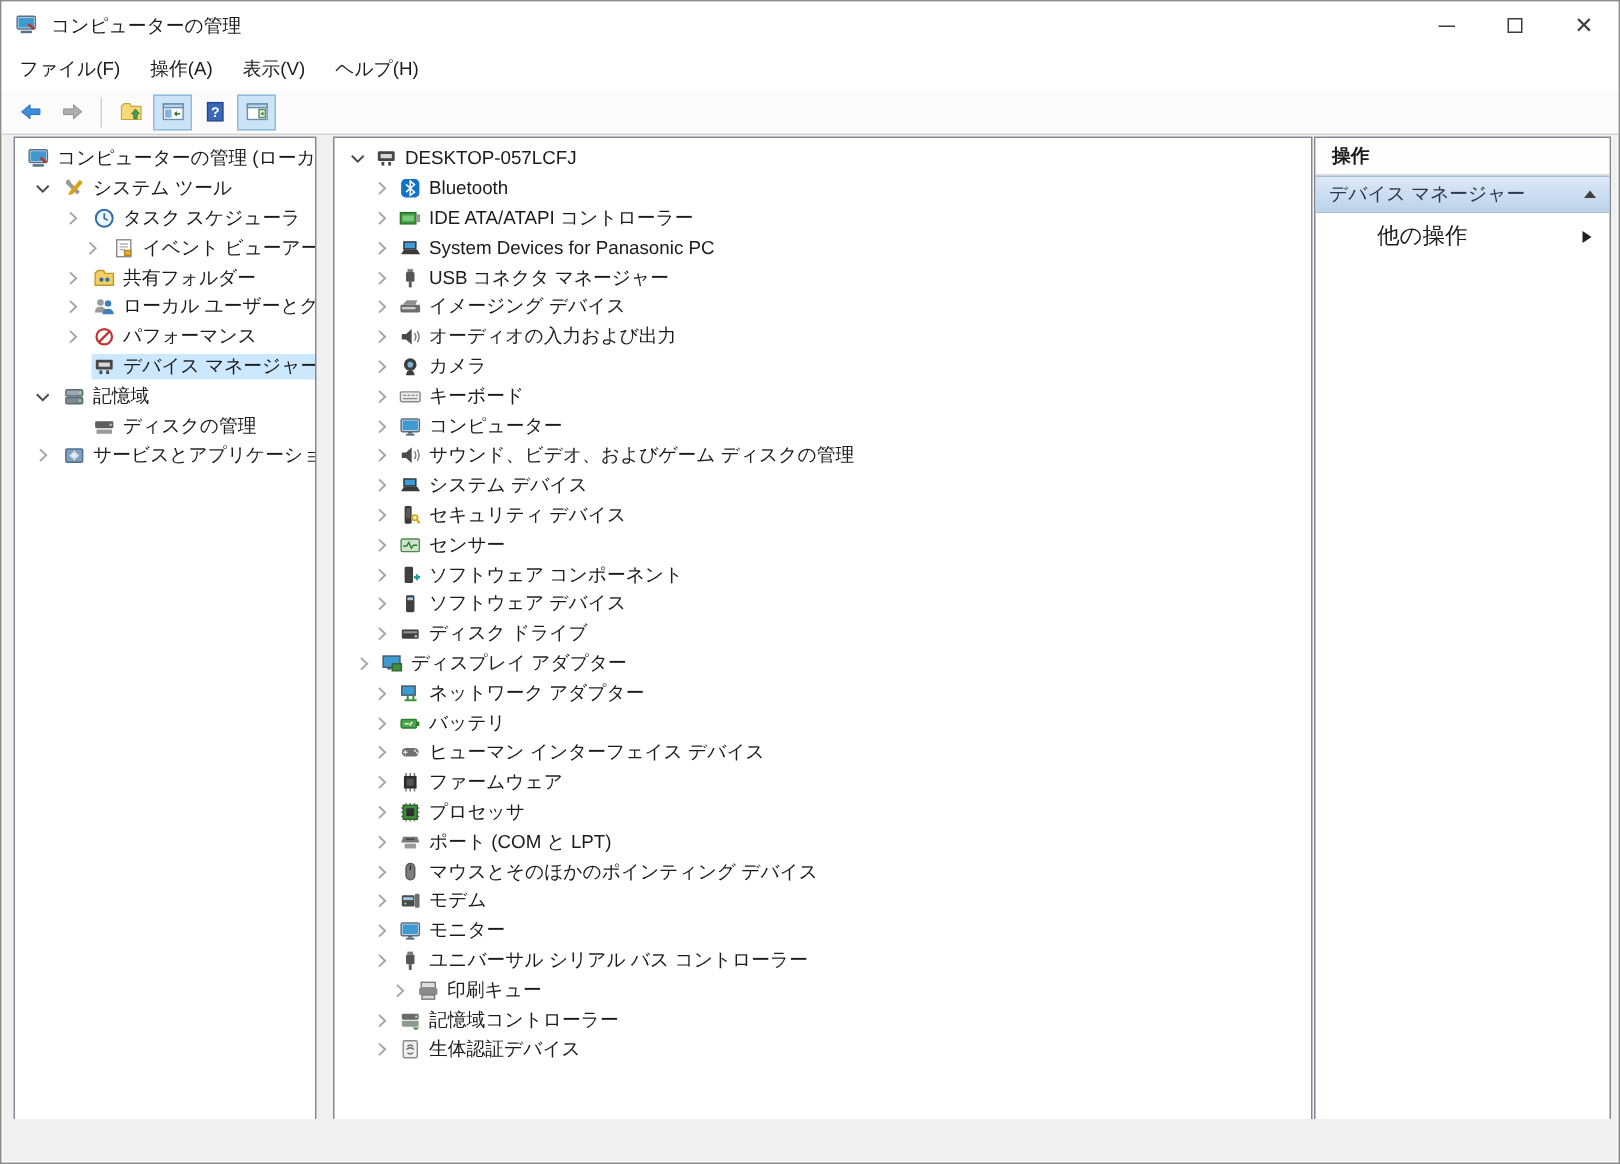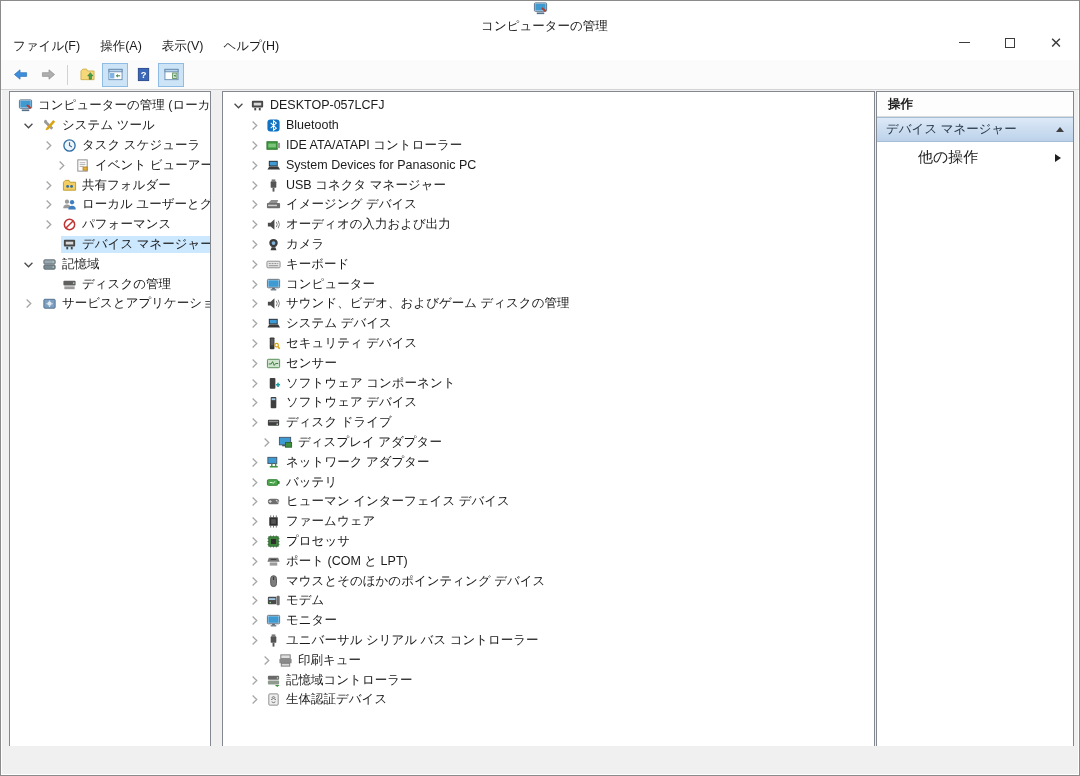--- a/index.html
+++ b/index.html
@@ -4,21 +4,21 @@
 <style>
   html,body{margin:0;padding:0;background:#cfcfcf;}
   *{box-sizing:border-box;}
   .window{
     position:relative;width:1080px;height:776px;background:#ffffff;
     border:1px solid #8b8b8b;overflow:hidden;
     font-family:"Liberation Sans","DejaVu Sans",sans-serif;
     color:#1b1b1b;-webkit-font-smoothing:antialiased;
   }
   
-  .titlebar{height:32px;display:flex;align-items:center;padding-left:9px;background:#fff;flex-direction:column;}
+  .titlebar{height:32px;display:flex;align-items:center;padding-left:9px;background:#fff;}
   .titlebar .app-ico{width:17px;height:17px;margin-right:7px;flex:none;display:flex;}
   .title-text{font-size:12.5px;}
   .win-controls{margin-left:auto;display:flex;height:100%;}
   .win-btn{width:46px;height:100%;display:flex;align-items:center;justify-content:center;}
   .glyph-min{width:11px;height:1px;background:#3c3c3c;display:block;}
   .glyph-max{width:10px;height:10px;border:1px solid #3c3c3c;display:block;}
   .glyph-close{font-size:15px;color:#3c3c3c;line-height:1;}
   
   .menubar{height:27px;display:flex;align-items:stretch;padding-left:2px;background:#fff;font-size:12.5px;}
   .menu-item{padding:0 10px;display:flex;align-items:center;}
@@ -599,21 +599,21 @@
               <span class="ico">
                 <svg viewBox="0 0 16 16" width="15" height="15" aria-hidden="true">
                   <rect x="2" y="5" width="12" height="6.5" rx="1" fill="#3f3f3f"></rect>
                   <rect x="3" y="6.2" width="10" height="1.5" fill="#8f8f8f"></rect>
                   <circle cx="12" cy="9.8" r=".9" fill="#9fdf9f"></circle>
                 </svg>
               </span>
               <span class="lbl">ディスク ドライブ</span>
             </span>
           </div>
-          <div class="trow" style="padding-left: 36px;">
+          <div class="trow" style="padding-left: 12px;">
             <span class="slot" style="width: 18px;">
               <svg viewBox="0 0 16 16" width="15" height="15" aria-hidden="true">
                 <path d="M6 3.8 10.4 8 6 12.2" fill="none" stroke="#a6a6a6" stroke-width="1.4"></path>
               </svg>
             </span>
             <span class="rowin">
               <span class="ico">
                 <svg viewBox="0 0 16 16" width="15" height="15" aria-hidden="true">
                   <rect x="1.5" y="2.5" width="12" height="8" fill="#3f9ad2" stroke="#44576a"></rect>
                   <rect x="8" y="8" width="6.5" height="5" fill="#3f8f3f" stroke="#2c662c"></rect>

